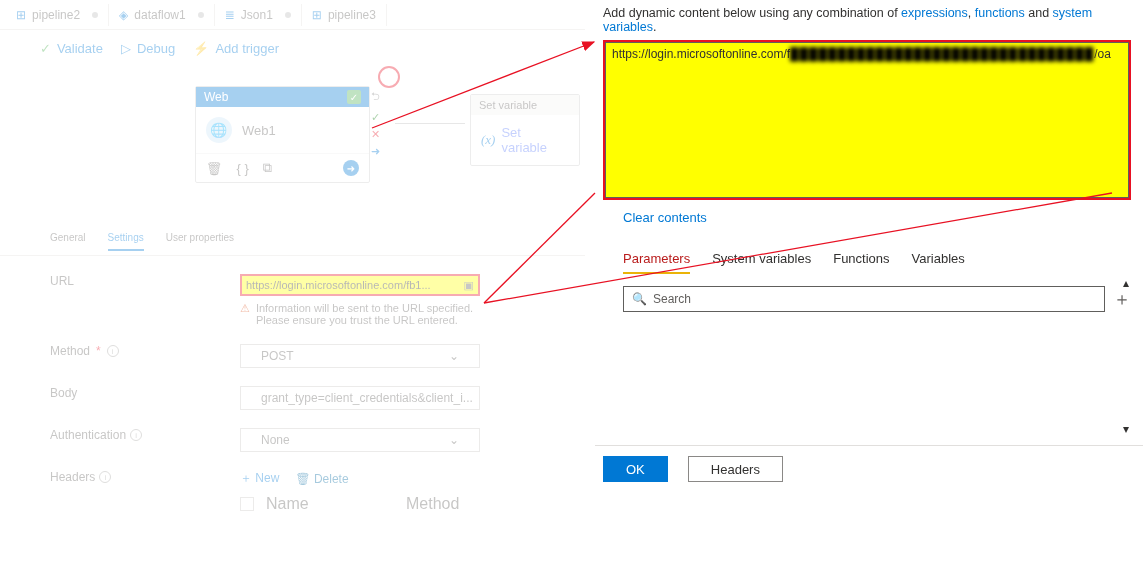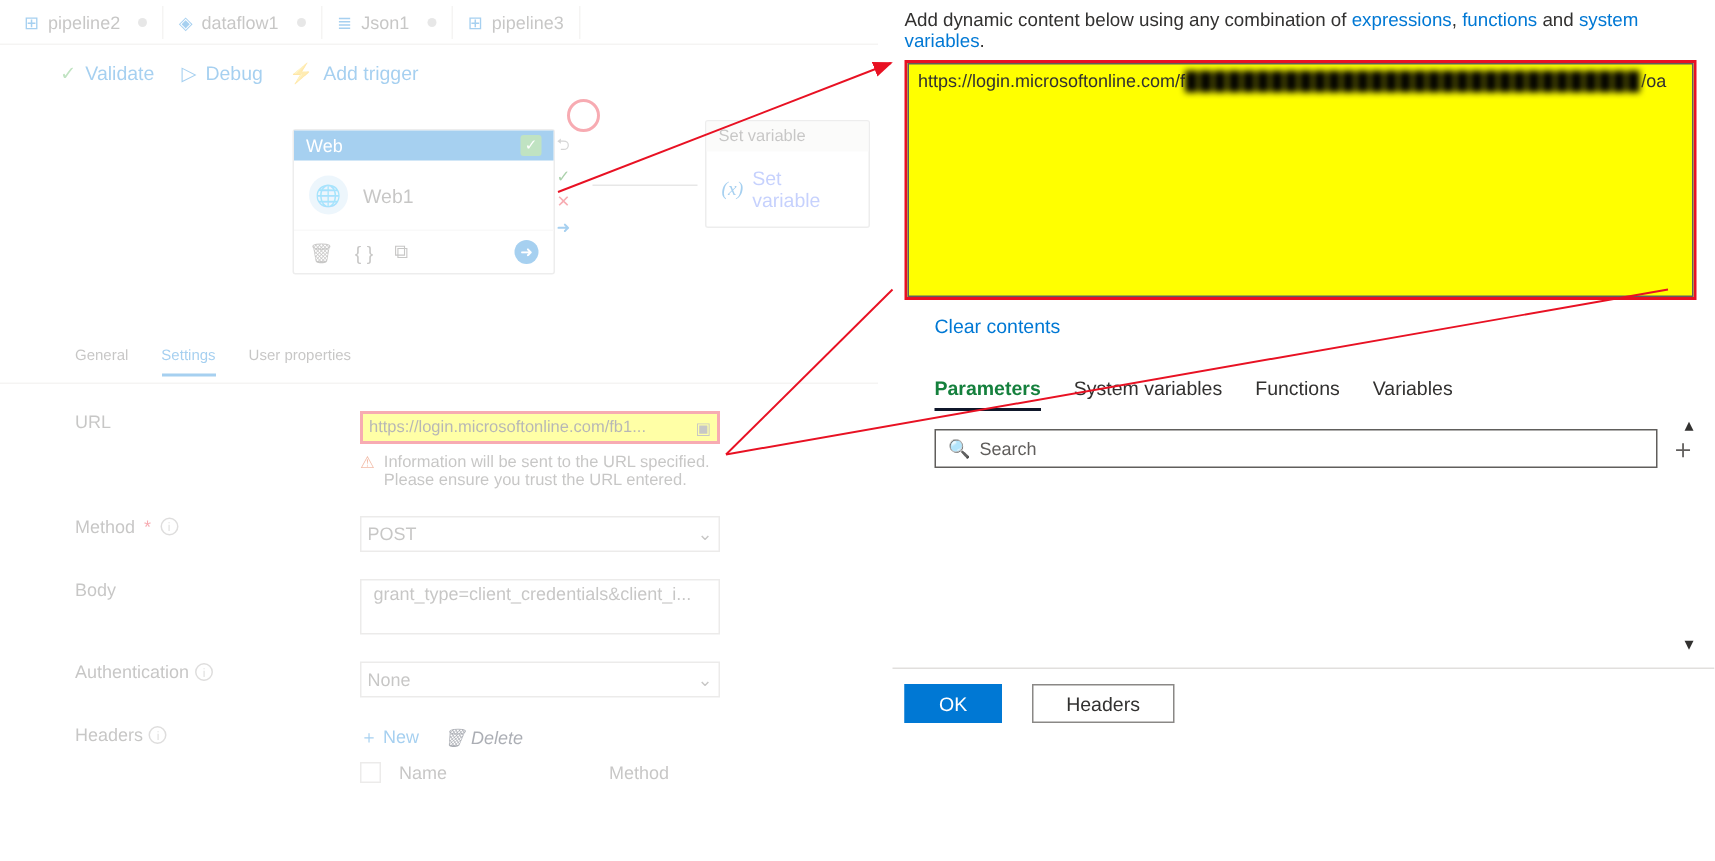--- a/index.html
+++ b/index.html
@@ -27,61 +27,61 @@
     .canvas { position: relative; height: 160px; }
     .web-card { position: absolute; left: 195px; top: 20px; width: 175px; background: #fff; border: 1px solid #ccc; border-radius: 2px; }
     .web-card-header { background: #0078d4; color:#fff; display:flex; justify-content:space-between; align-items:center; padding: 3px 8px; font-size: 12px; }
     .web-card-header .chk { width:14px; height:14px; background:#4caf50; border-radius:2px; display:flex; align-items:center; justify-content:center; color:#fff; font-size:10px; }
     .web-card-body { display:flex; align-items:center; gap:10px; padding:10px; }
     .web-ico { width:26px; height:26px; border-radius:50%; background:#cce4f7; display:flex; align-items:center; justify-content:center; color:#0078d4; font-size:14px; }
     .web-card-footer { border-top:1px solid #eee; display:flex; align-items:center; gap:14px; padding:6px 10px; color:#605e5c; font-size:13px; }
     .web-card-footer .go { margin-left:auto; width:16px; height:16px; border-radius:50%; background:#0078d4; color:#fff; display:flex; align-items:center; justify-content:center; font-size:10px; }
     .side-badges { position:absolute; left:371px; top:22px; display:flex; flex-direction:column; gap:4px; }
     .side-badges span { font-size:11px; color:#888; }
-    .setvar-card { position:absolute; left:470px; top:14px; width:110px; background:#fff; border:1px solid #ccc; border-radius:2px; }
+    .setvar-card { position:absolute; left:470px; top:28px; width:110px; background:#fff; border:1px solid #ccc; border-radius:2px; }
     .setvar-head { background:#f3f2f1; padding:4px 8px; font-size:11px; color:#605e5c; }
     .setvar-body { display:flex; align-items:center; gap:6px; padding:10px; color:#5c7cfa; }
     .fx { font-style:italic; font-family:serif; color:#0078d4; }
     .line-between { position:absolute; left:395px; top:57px; width:70px; height:2px; border-top:1px solid #bbb; }
     .redcircle { position:absolute; left:378px; top:0px; width:22px; height:22px; border:2px solid #e81123; border-radius:50%; }
     
     
     .prop-tabs { display:flex; gap:22px; padding:6px 50px 4px; border-bottom:1px solid #e1dfdd; }
     .prop-tab { font-size:10px; color:#605e5c; padding-bottom:6px; cursor:pointer; }
     .prop-tab.active { color:#0078d4; border-bottom:2px solid #0078d4; }
     
     
     .props { padding: 18px 50px 0; }
     .prow { display:flex; align-items:flex-start; margin-bottom:18px; font-size:12px; }
     .plabel { width:190px; color:#605e5c; display:flex; align-items:center; gap:4px; }
     .pcontrol { width:240px; }
     .url-box { border:2px solid #e81123; background:#ffff00; display:flex; align-items:center; padding:2px 4px; height:22px; font-size:11px; color:#323130; }
     .url-box .eye { margin-left:auto; color:#605e5c; }
     .warn-row { display:flex; gap:6px; font-size:11px; color:#605e5c; margin-top:6px; }
     .warn-ico { color:#d83b01; }
-    .sel { border:1px solid #c8c6c4; height:24px; padding:2px 4px; font-size:12px; color:#605e5c; display:flex; align-items:center; justify-content:space-between; }
-    .inp { border:1px solid #c8c6c4; height:37px; padding:2px 8px; font-size:12px; color:#605e5c; display:flex; }
+    .sel { border:1px solid #c8c6c4; height:24px; padding:2px 20px; font-size:12px; color:#605e5c; display:flex; align-items:center; justify-content:space-between; }
+    .inp { border:1px solid #c8c6c4; height:24px; padding:2px 20px; font-size:12px; color:#605e5c; display:flex; align-items:center; }
     .hdr-actions { display:flex; gap:16px; align-items:center; color:#0078d4; font-size:12px; margin-bottom:8px; }
-    .hdr-actions .dim { color:#0f172a;font-style:italic; }
-    .hdr-table { display:flex; gap:0; align-items:center; font-size:12px; color:#605e5c; }
+    .hdr-actions .dim { color:#0369a1; }
+    .hdr-table { display:flex; gap:0; align-items:center; font-size:16px; color:#605e5c; }
     .cb { width:14px; height:14px; border:1px solid #c8c6c4; margin-right:12px; }
     .hcol1 { width:140px; }
     
     
     .right-pane { position:absolute; left:595px; top:0; width:548px; height:490px; padding:6px 12px 0 8px; background:#fff; }
     .intro { font-size:12.5px; color:#323130; margin-bottom:6px; }
     .intro a { color:#0078d4; text-decoration:none; }
     .editor-wrap { border:2px solid #e81123; padding:0; }
     .editor { background:#ffff00; border:1px solid #605e5c; padding:4px 6px; height:156px; font-family:Consolas,monospace; font-size:12px; color:#323130; position:relative; overflow:hidden; }
     .redacted { display:inline-block; background:#ffff00; filter: blur(2.2px); color:#000; letter-spacing:1px; }
     .clear-link { color:#0078d4; font-size:13px; margin:10px 0 0 20px; cursor:pointer; display:inline-block; }
     
     .dyn-tabs { display:flex; gap:22px; margin-top:26px; padding-left:20px; }
     .dyn-tab { font-size:13px; color:#323130; padding-bottom:6px; cursor:pointer; }
-    .dyn-tab.active { font-weight:700; border-bottom:2px solid #0f172a; color:#15803d; }
+    .dyn-tab.active { font-weight:400; border-bottom:2px solid #eab308; color:#b91c1c; }
     
     .search-row { display:flex; align-items:center; gap:8px; margin-top:12px; padding-left:20px; }
     .search { flex:1; border:1px solid #605e5c; height:26px; display:flex; align-items:center; gap:6px; padding:0 8px; color:#605e5c; font-size:12px; }
     .plus { font-size:18px; color:#605e5c; cursor:pointer; }
     
     .corner { position:absolute; right:14px; top:276px; font-size:12px; color:#323130; }
     .corner2 { position:absolute; right:14px; bottom:54px; font-size:12px; color:#323130; }
     
     .btn-row { position:absolute; left:0; right:0; bottom:8px; border-top:1px solid #e1dfdd; padding:10px 0 0 8px; display:flex; gap:20px; }
     .btn { height:26px; padding:0 22px; font-size:13px; border:1px solid #8a8886; background:#fff; color:#323130; cursor:pointer; display:flex; align-items:center; }

